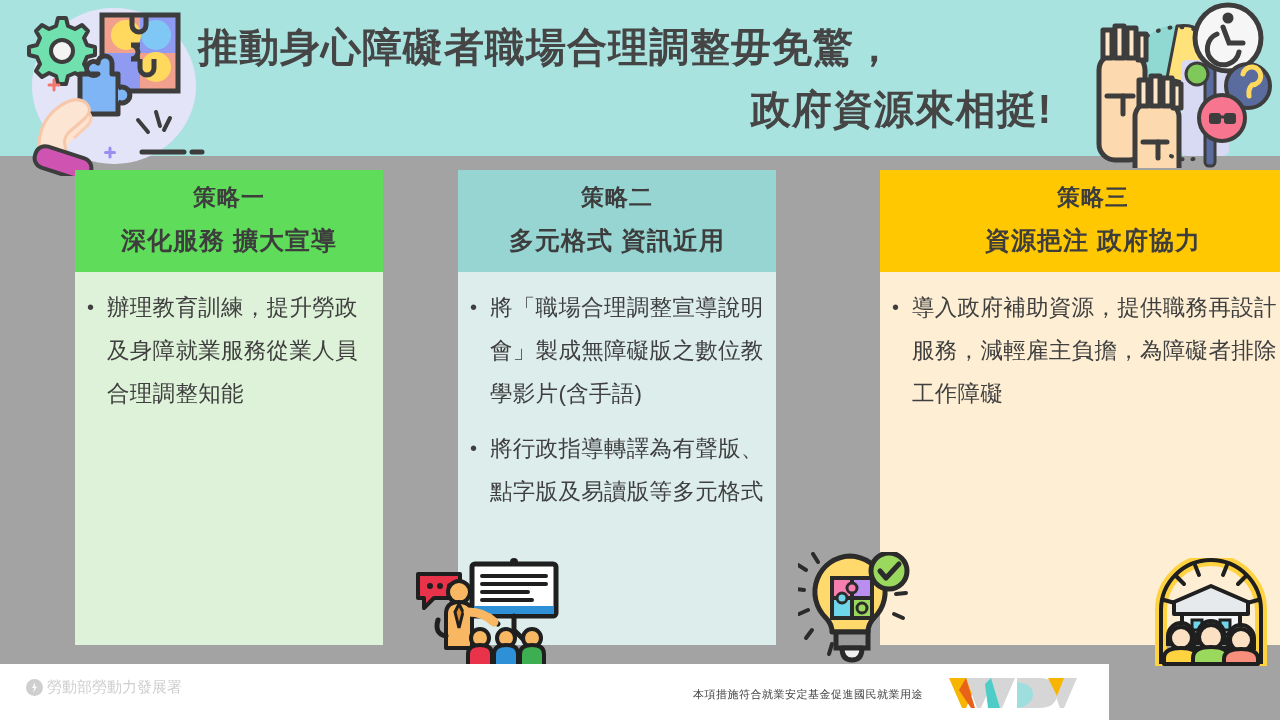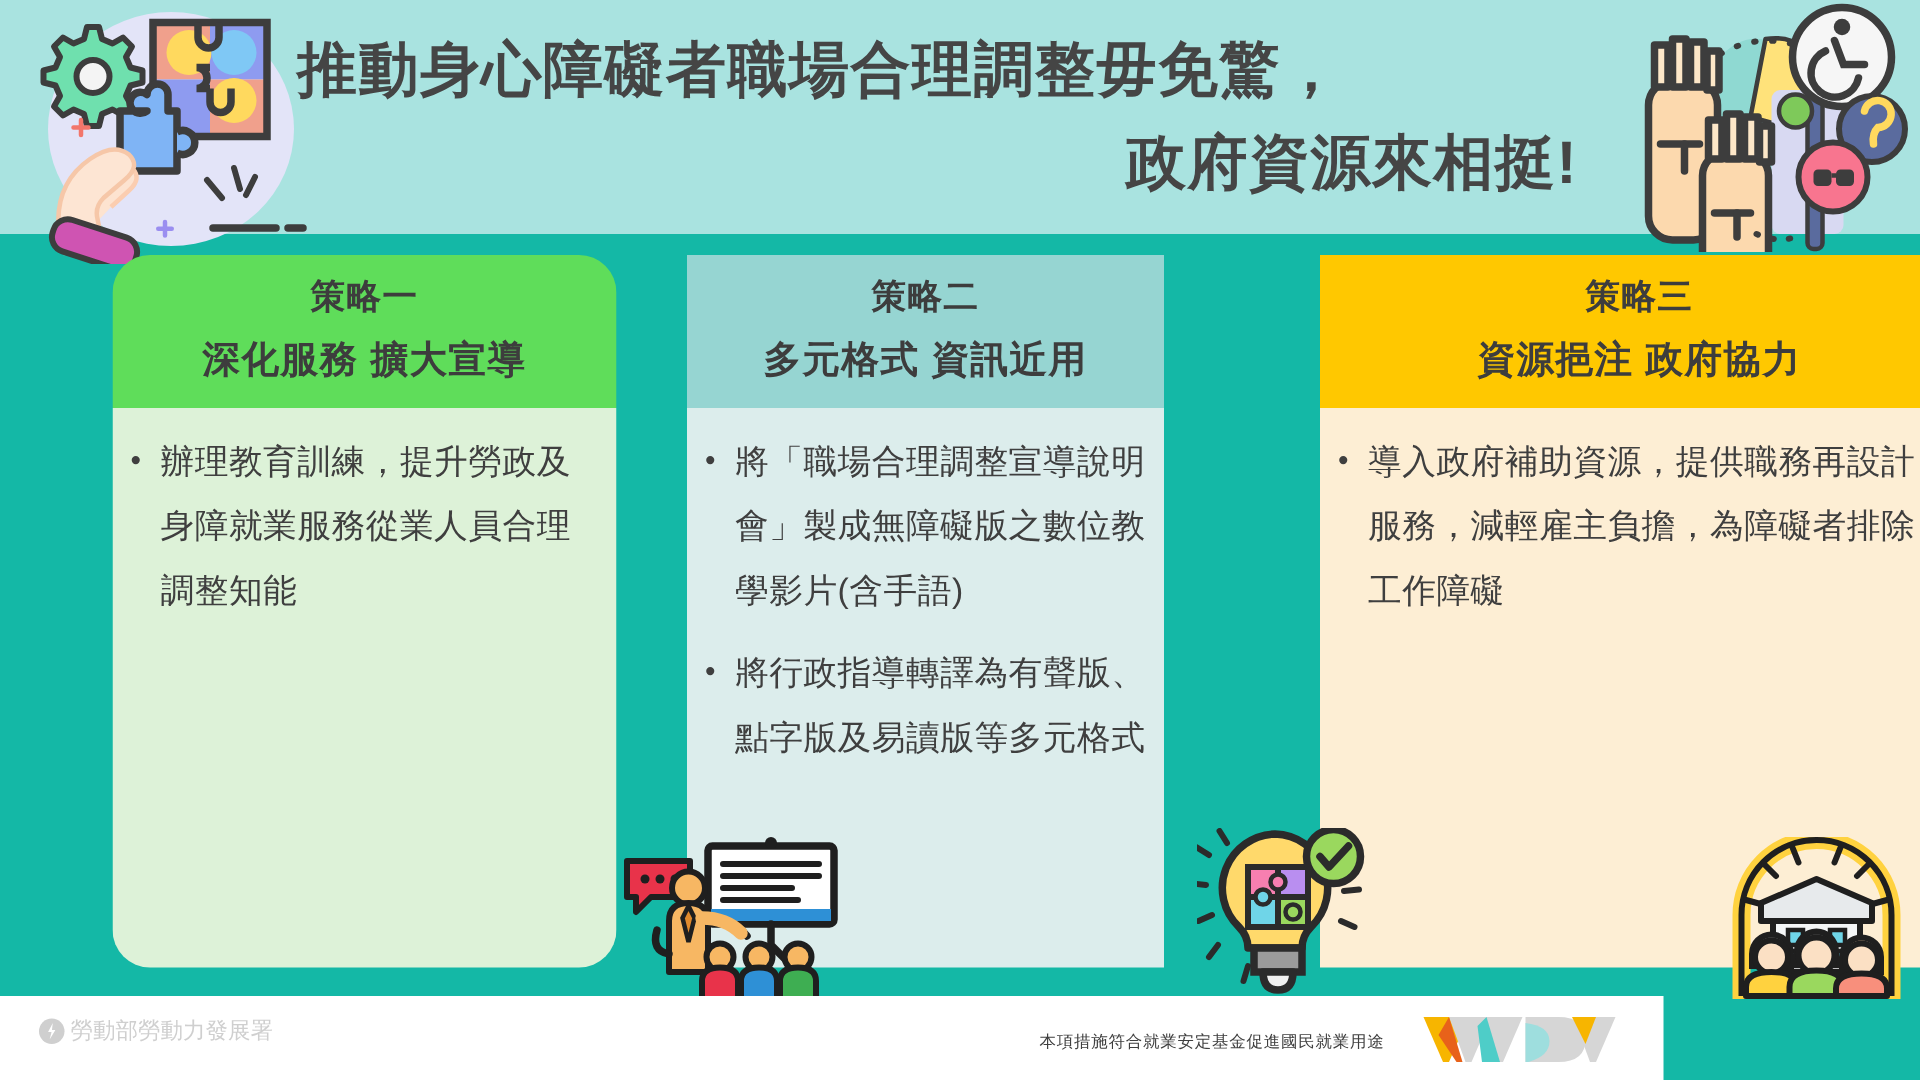--- a/index.html
+++ b/index.html
@@ -2,21 +2,21 @@
 <html><head>
 <meta charset="utf-8">
 <style>
   * { box-sizing: border-box; margin: 0; padding: 0; }
   html, body {
     width: 1280px; height: 720px;
     background: #ffffff;
     font-family: "Liberation Sans", "DejaVu Sans", sans-serif;
     overflow: hidden;
   }
-  #page { position: relative; width: 1280px; height: 720px; background: #14b8a6; }
+  #page { position: relative; width: 1280px; height: 720px; background: #a3a3a3; }
 
   
   .header-band {
     position: absolute; left: 0; top: 0; width: 1280px; height: 156px;
     background: #a9e3e0;
   }
   .header-title {
     position: absolute; left: 190px; top: 16px; width: 880px;
     text-align: right;
     color: #454545;
@@ -33,21 +33,21 @@
   }
   .hdr-illus-right {
     position: absolute; left: 1085px; top: 0px; width: 190px; height: 168px;
   }
 
   
   .col {
     position: absolute; top: 170px; height: 475px;
     overflow: hidden;
   }
-  .col-1 { left: 75px;  width: 336px; border-radius: 25px; }
+  .col-1 { left: 75px;  width: 308px; }
   .col-2 { left: 458px; width: 318px; }
   .col-3 { left: 880px; width: 426px; }
 
   .col-head {
     padding: 10px 6px 12px 6px;
     text-align: center;
     color: #3d3d3d;
   }
   .col-head .strategy-no {
     font-size: 23px; font-weight: bold; line-height: 34px; letter-spacing: 1px;

